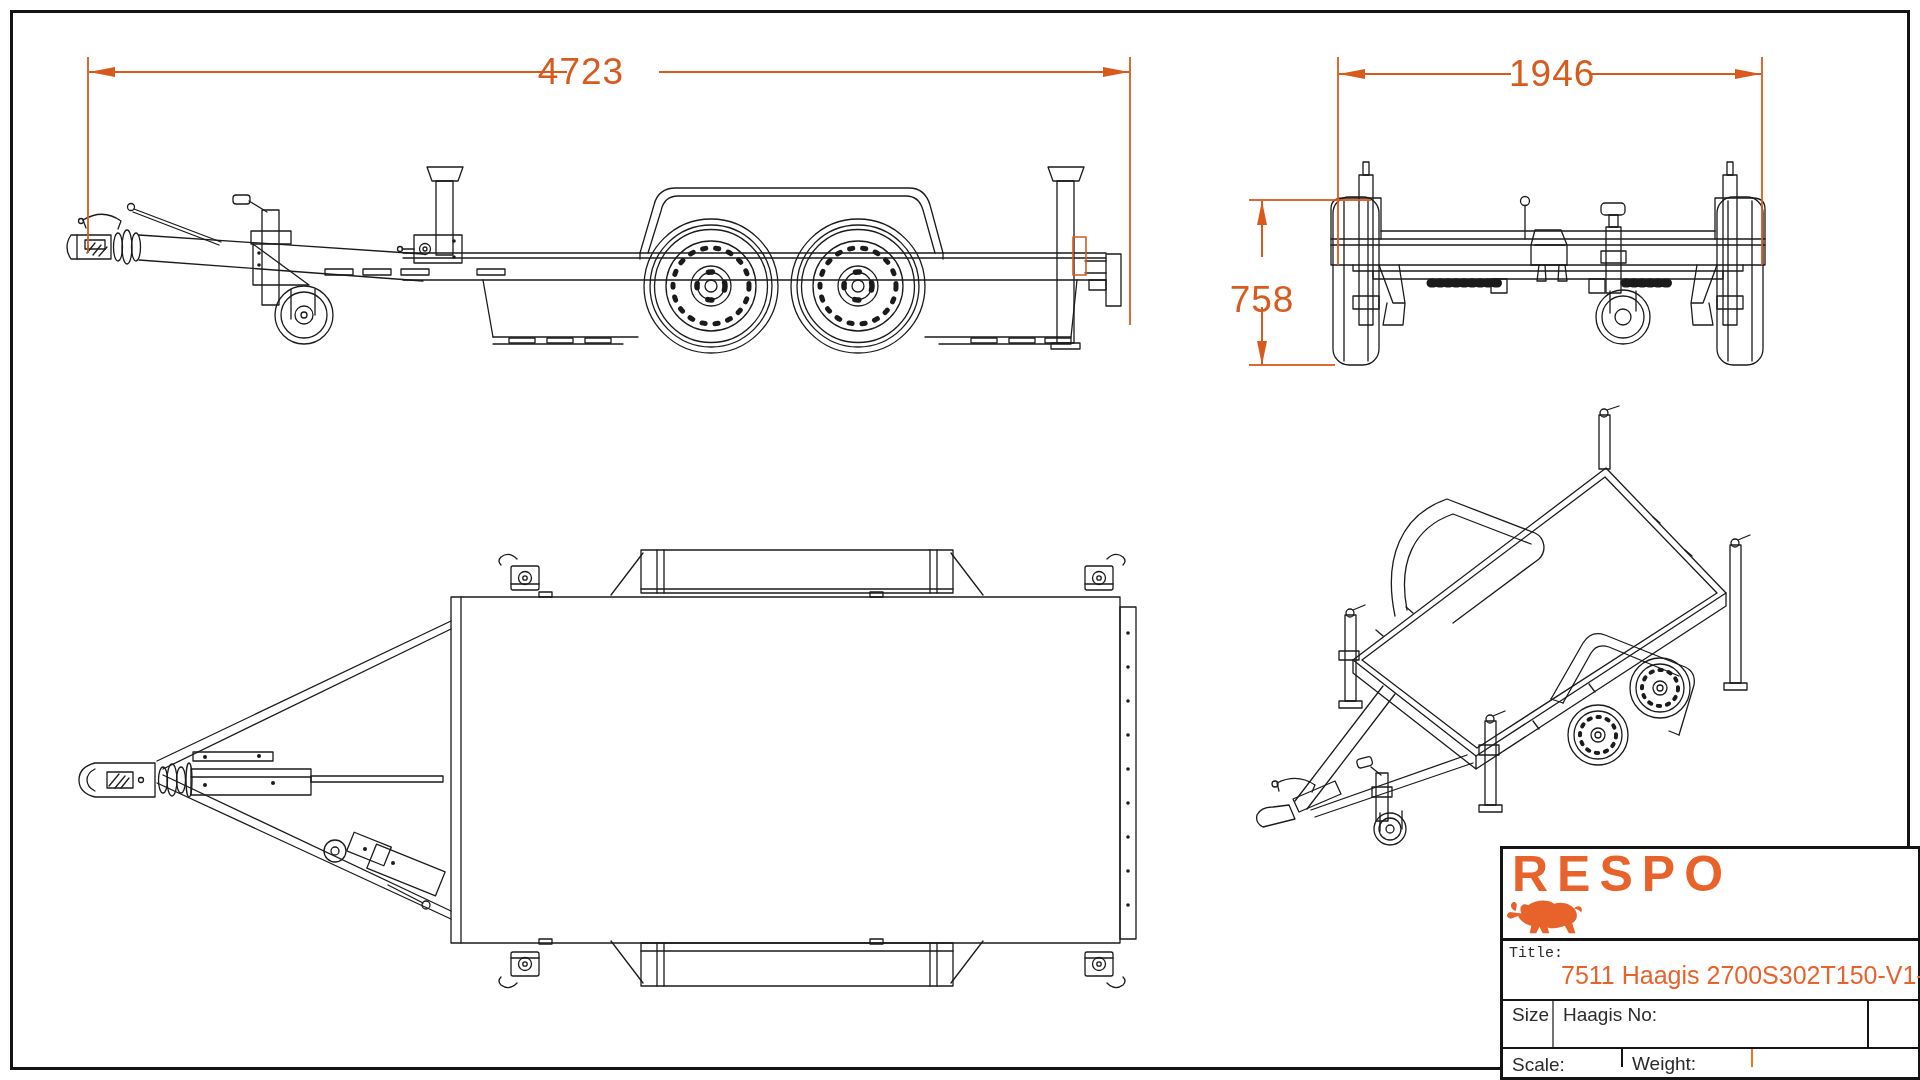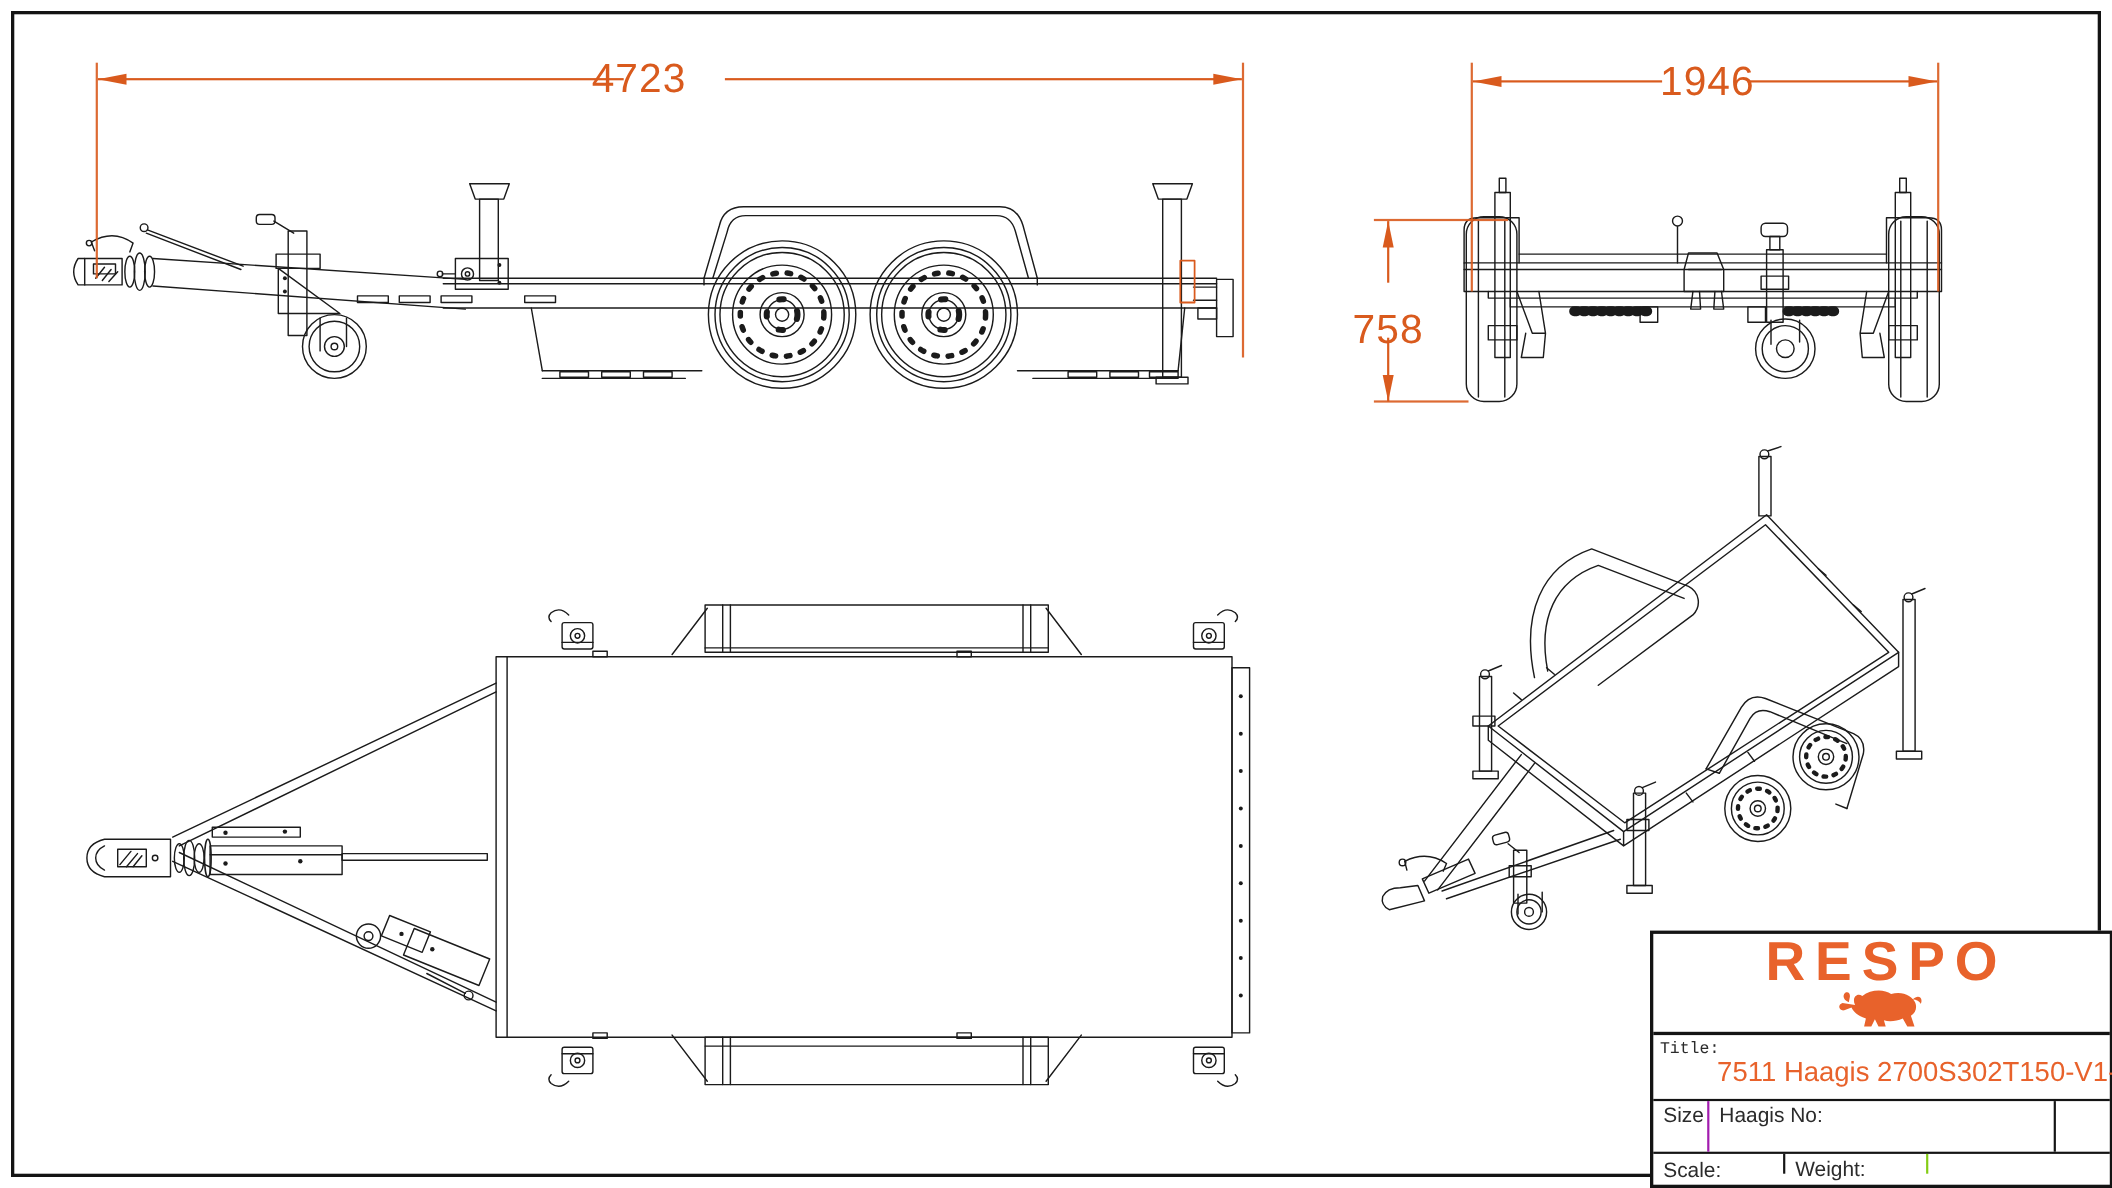--- a/index.html
+++ b/index.html
@@ -26,35 +26,35 @@
   .arr{position:absolute;width:0;height:0;}
   .arr.a-left{border-top:5px solid transparent;border-bottom:5px solid transparent;border-right:26px solid var(--dim);}
   .arr.a-right{border-top:5px solid transparent;border-bottom:5px solid transparent;border-left:26px solid var(--dim);}
   .arr.a-up{border-left:5px solid transparent;border-right:5px solid transparent;border-bottom:24px solid var(--dim);}
   .arr.a-down{border-left:5px solid transparent;border-right:5px solid transparent;border-top:24px solid var(--dim);}
   
   .tblock{position:absolute;left:1487px;top:833px;width:421px;height:234px;border:3px solid #141414;
     box-sizing:border-box;background:#fff;}
   .tb-row{box-sizing:border-box;position:relative;}
   .tb-logo{height:92px;border-bottom:3px solid #141414;display:flex;flex-direction:column;
-    align-items:center;justify-content:center;}
+    align-items:flex-start;justify-content:center;}
   .respo-text{color:var(--brand);font-weight:bold;font-size:50px;letter-spacing:9px;line-height:.85;
     margin-left:9px;}
   .bull{margin-top:2px;}
   .tb-title{height:60px;border-bottom:2px solid #141414;}
   .tb-title-label{position:absolute;left:6px;top:4px;font-size:15px;color:#2b2b2b;font-family:Liberation Mono, monospace;}
   .tb-title-text{position:absolute;left:58px;top:20px;font-size:25px;color:var(--brand);white-space:nowrap;}
   .tb-size{height:48px;border-bottom:2px solid #141414;display:flex;}
   .tb-scale{height:18px;display:flex;}
   .cell{box-sizing:border-box;padding:3px 9px;font-size:19px;color:#2b2b2b;}
-  .c-size{width:51px;border-right:2px solid #a21caf;}
+  .c-size{width:51px;border-right:2px solid #737373;}
   .c-drawno{flex:1;border-right:2px solid #141414;}
   .c-right{width:49px;}
   .c-scale{width:120px;border-right:2px solid #141414;padding-top:5px;}
-  .c-weight{width:130px;border-right:2px solid #84cc16;padding-top:4px;}
+  .c-weight{width:130px;border-right:2px solid #f97316;padding-top:4px;}
   .c-rest{flex:1;}
 </style>
 </head>
 <body>
 
 <div class="sheet">
 
   <svg class="view" style="left:50px;top:110px" width="1080" height="280" viewBox="0 0 1080 280">
     <g class="lineart">
 

